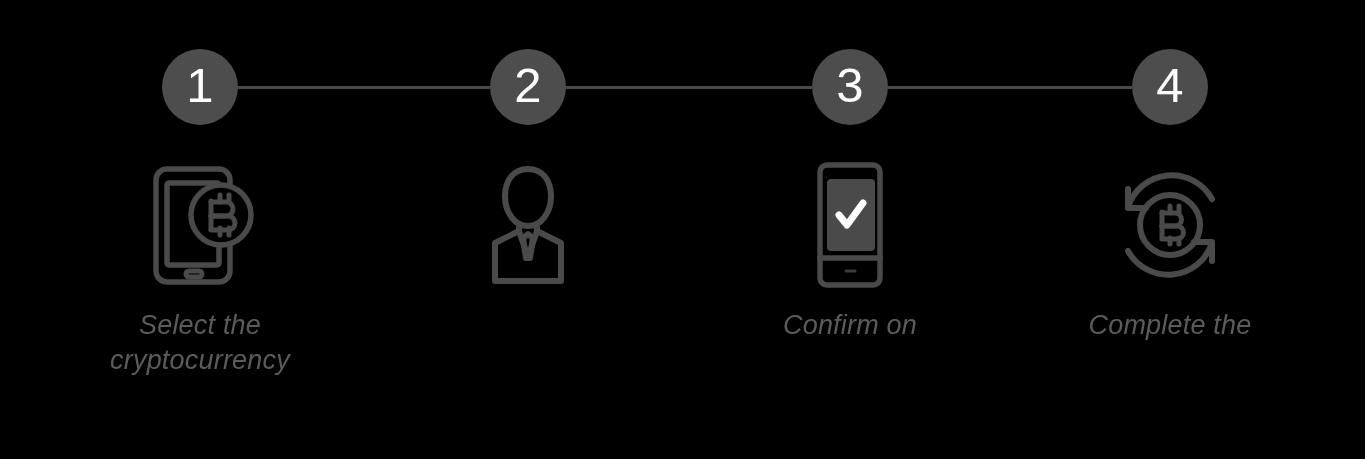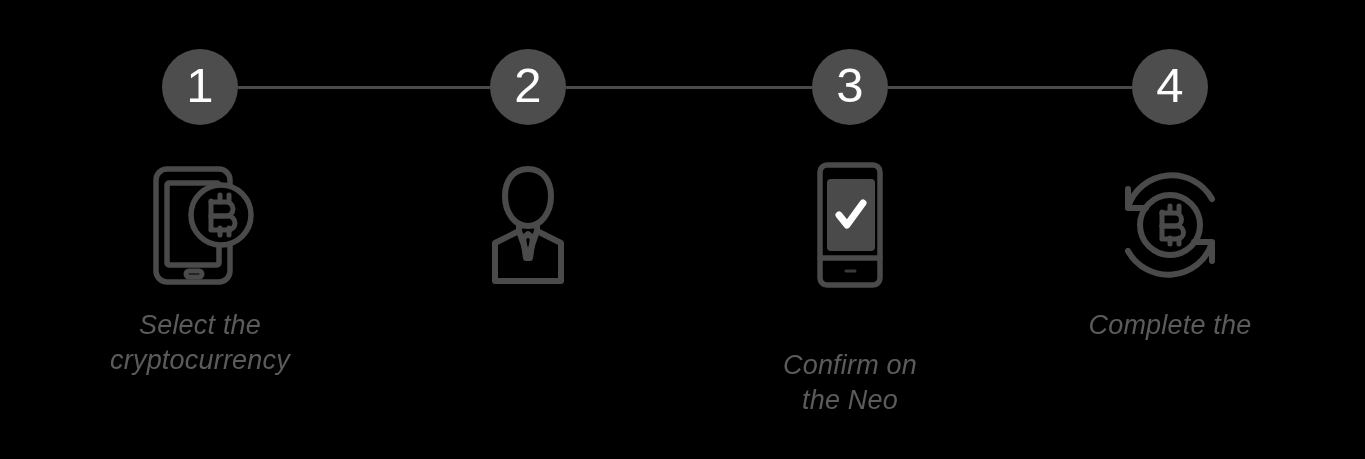--- a/index.html
+++ b/index.html
@@ -151,35 +151,34 @@
             <path d="M46 63 L46 70"></path>
             <path d="M64 63 L64 70"></path>
             <path d="M46 70 L22 82 L22 120 L88 120 L88 82 L64 70"></path>
             <path d="M46 70 L55 96 L64 70"></path>
             <path d="M50 77 L55 73 L60 77 L57 97 L53 97 Z"></path>
           </g>
         </svg>
       </div>
     </div>
 
-    <div class="col" style="left:700px;gap:40px;">
+    <div class="col" style="left:700px;">
       <div class="icon-box">
         <svg width="110" height="132" viewBox="0 0 110 132">
           <g fill="none" stroke="#4a4a4a" stroke-width="5.5" stroke-linecap="round" stroke-linejoin="round">
             <rect x="25" y="6" width="60" height="120" rx="7" ry="7"></rect>
             <path d="M25 99 H85"></path>
             <rect x="32" y="20" width="48" height="72" rx="4" ry="4" fill="#4a4a4a" stroke="none"></rect>
             <path d="M44 56 L52 66 L68 44" stroke="#ffffff" stroke-width="7" stroke-linecap="round" stroke-linejoin="round"></path>
             <path d="M51 112 h9" stroke="#3a3a3a" stroke-width="3"></path>
           </g>
         </svg>
       </div>
       <div class="caption">
         <span class="l1">Confirm on</span>
-        <span class="l2">the Neo</span>
       </div>
     </div>
 
     <div class="col" style="left:1020px;">
       <div class="icon-box">
         <svg width="120" height="128" viewBox="0 0 120 128">
           <g fill="none" stroke="#4a4a4a" stroke-width="6" stroke-linecap="round" stroke-linejoin="round">
 
             <circle cx="60" cy="64" r="30"></circle>
             <g stroke-width="5">

